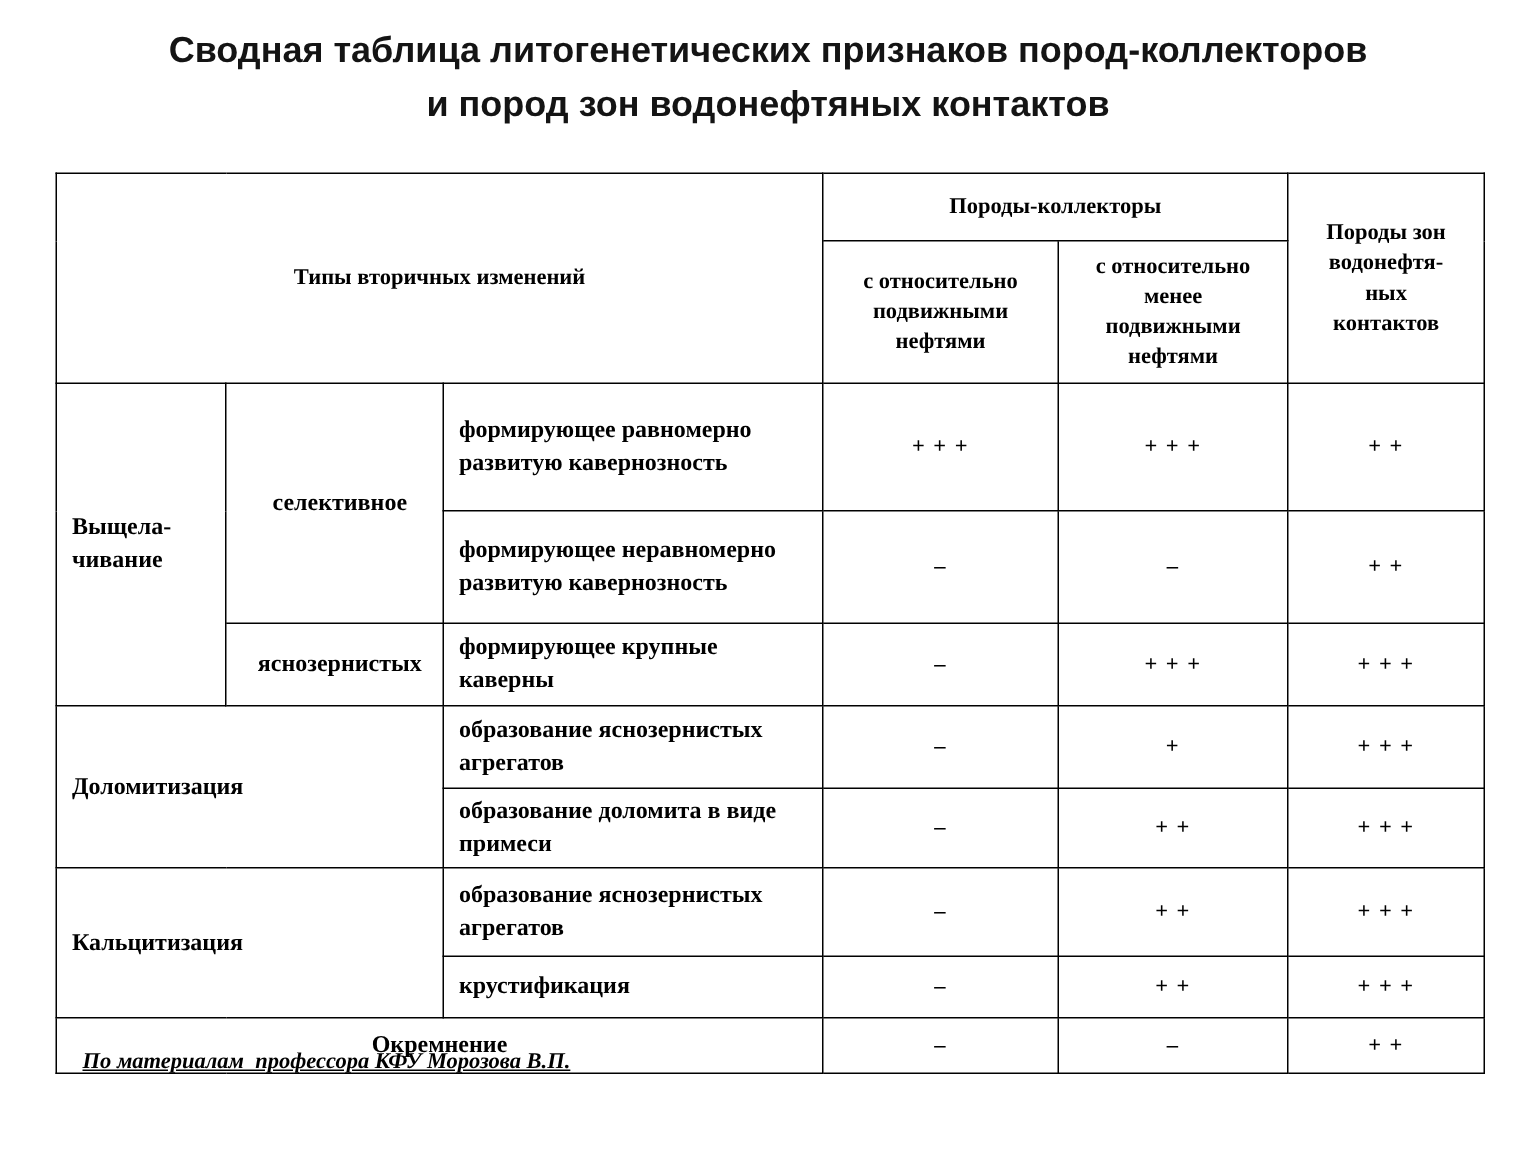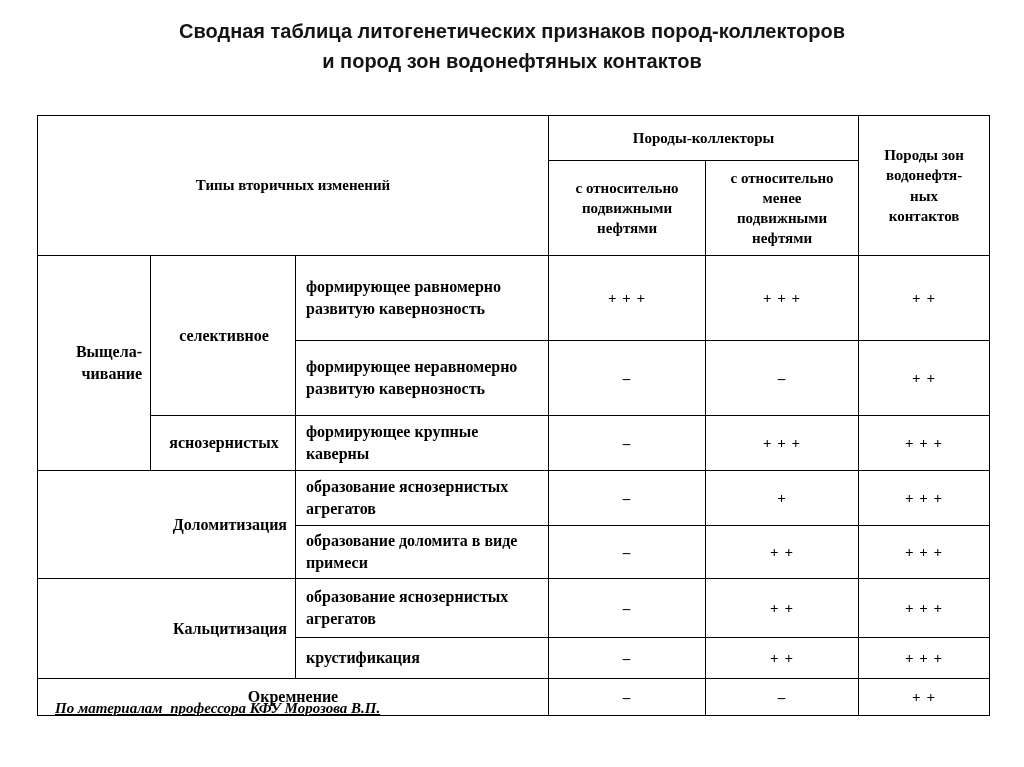--- a/index.html
+++ b/index.html
@@ -15,43 +15,43 @@
     background: #ffffff;
     overflow: hidden;
   }
   .title {
     position: absolute;
     top: 16px; left: 0;
     width: 100%;
     text-align: center;
     font-family: "Liberation Sans", sans-serif;
     font-weight: bold;
-    font-size: 20px;
+    font-size: 24px;
     line-height: 1.5;
     color: #141414;
   }
   table.summary {
     position: absolute;
     left: 37px; top: 115px;
     width: 952px;
     border-collapse: collapse;
     table-layout: fixed;
     background: #fff;
   }
   .summary th, .summary td {
     border: 1px solid #000;
     font-weight: bold;
     vertical-align: middle;
     white-space: pre-line;
-    padding: 4px 8px;
+    padding: 4px 3px;
     font-size: 15px;
   }
   .summary th { text-align: center; line-height: 1.35; }
   td.group-label {
-    text-align: right;
+    text-align: left;
     padding-left: 10px;
     font-size: 16px;
     line-height: 1.35;
   }
   td.sub-label {
     text-align: center;
     padding-left: 10px;
     font-size: 16px;
   }
   td.desc-cell {

